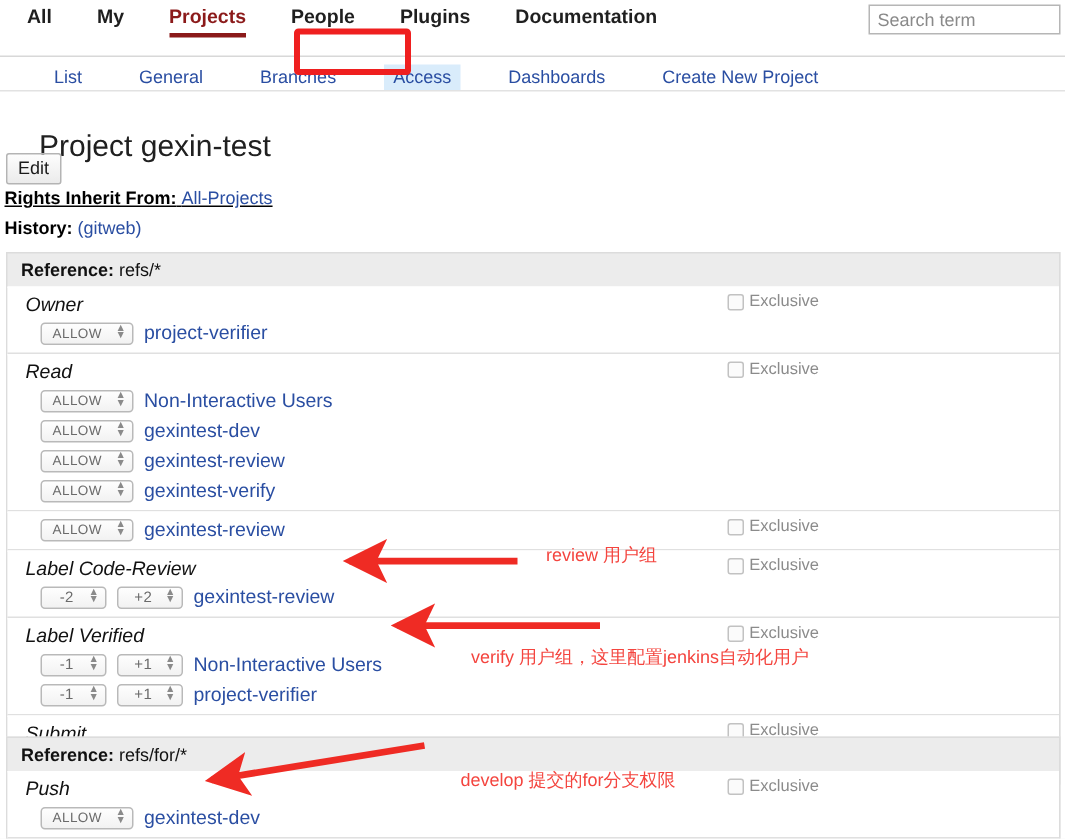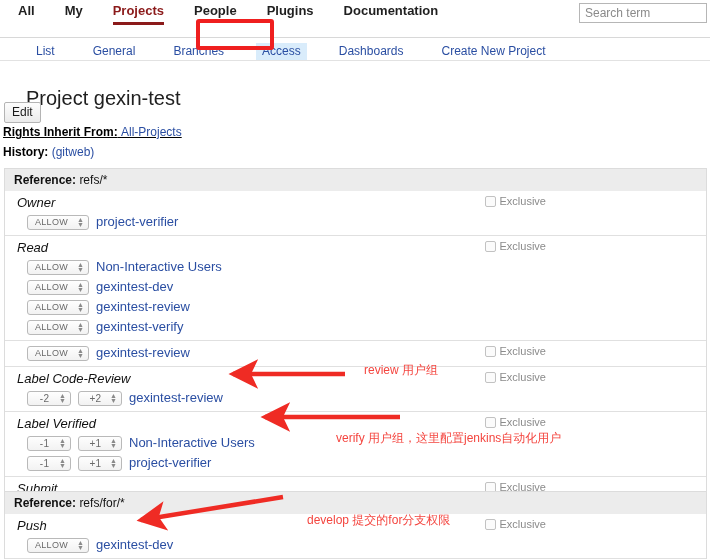--- a/index.html
+++ b/index.html
@@ -459,16 +459,16 @@
       <marker id="ah" markerWidth="7" markerHeight="7" refX="5.6" refY="3.5" orient="auto">
         <polygon points="6.6,3.5 0,0.2 1.6,3.5 0,6.8" fill="#ef2b24"></polygon>
       </marker>
     </defs>
     <line x1="345" y1="374" x2="233" y2="374" stroke="#ef2b24" stroke-width="4.5" marker-end="url(#ah)"></line>
     <line x1="400" y1="417" x2="265" y2="417" stroke="#ef2b24" stroke-width="4.5" marker-end="url(#ah)"></line>
     <line x1="283" y1="497" x2="141" y2="520" stroke="#ef2b24" stroke-width="4.5" marker-end="url(#ah)"></line>
   </svg>
 
   <div class="anno-text" style="left:364px;top:362px;">review 用户组</div>
-  <div class="anno-text" style="left:336px;top:430px;">verify 用户组，这里配置jenkins自动化用户</div>
+  <div class="anno-text" style="left:314px;top:430px;">verify 用户组，这里配置jenkins自动化用户</div>
   <div class="anno-text" style="left:307px;top:512px;">develop 提交的for分支权限</div>
 
 </div>
 
 </body></html>

